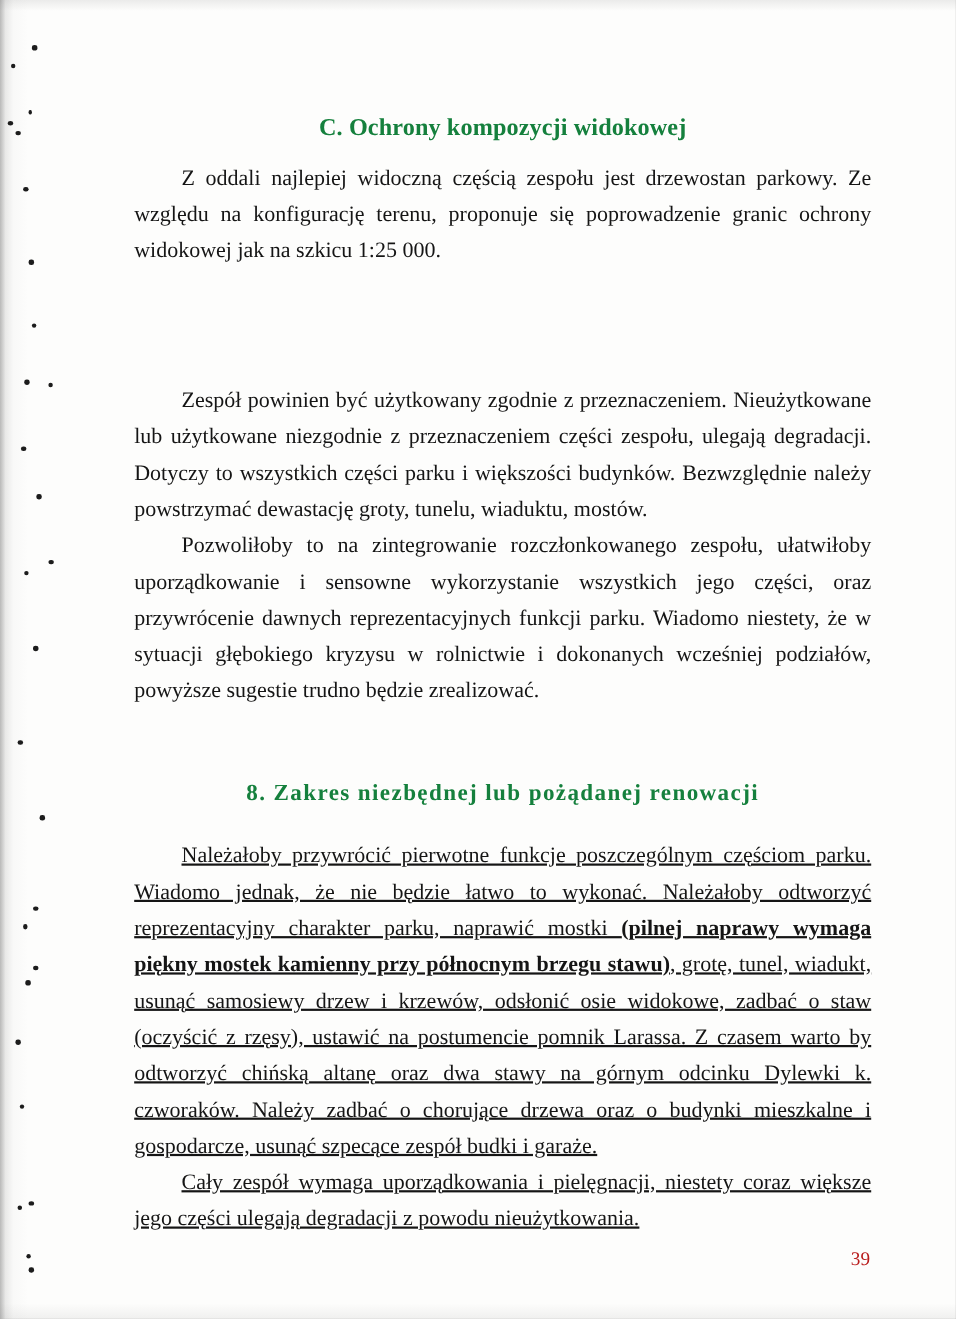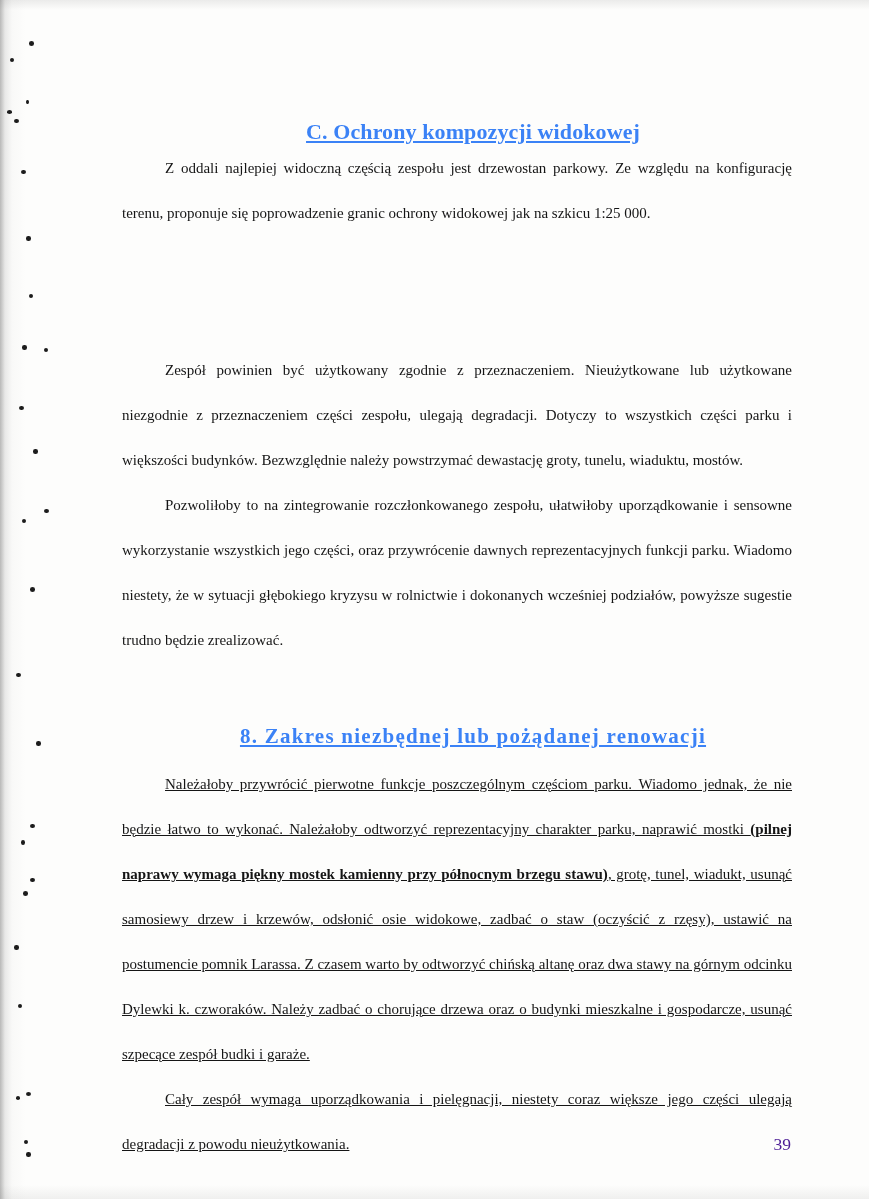--- a/index.html
+++ b/index.html
@@ -59,23 +59,22 @@
     position: absolute;
     left: 122px;
     top: 0;
     width: 670px;  
     height: 100%;
   }
 
   h1.heading, h2.heading {
     font-weight: bold;
     text-align: center;
-    margin: 16px;
-    color: #3b82f6;
-    text-decoration: underline;
+    margin: 0;
+    color: #15803d;
   }
 
   
   .heading-c {
     position: absolute;
     top: 103px;
     left: 0;
     width: 100%;
     font-size: 22px;
     letter-spacing: 0.1px;
@@ -102,40 +101,40 @@
   }
 
   .block {
     position: absolute;
     left: 0;
     width: 100%;
   }
 
   p.para {
     margin: 0;
-    font-size: 15px;
-    line-height: 45px;
+    font-size: 20px;
+    line-height: 33px;
     text-align: justify;
     text-indent: 43px;
     text-justify: inter-word;
     hyphens: none;
   }
 
   b, strong { font-weight: bold; }
 
   .block-intro  { top: 146px; }
   .block-two    { top: 348px; }
   .block-three  { top: 762px; text-decoration: underline; }
 
   .page-number {
     position: absolute;
     right: 78px;
     bottom: 44px;
     font-size: 17.5px;
-    color: #4c1d95;
+    color: #b91c1c;
   }
 </style>
 </head>
 <body>
 
 <div class="page">
 
   <div class="scan-top-edge"></div>
   <div class="scan-bottom-edge"></div>
   <div class="scan-gutter"></div>

